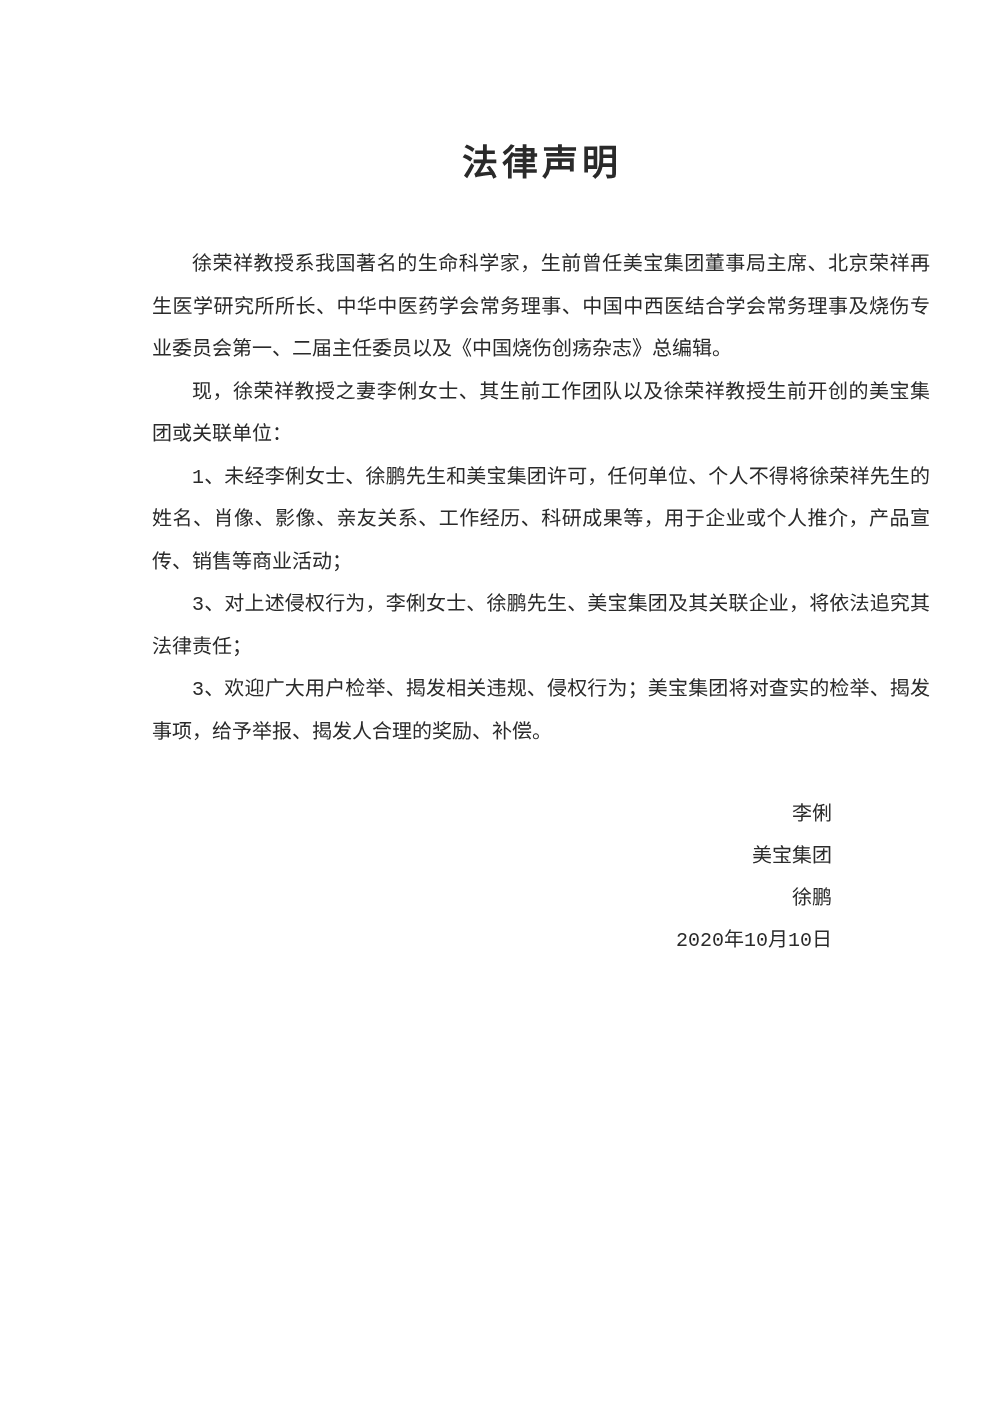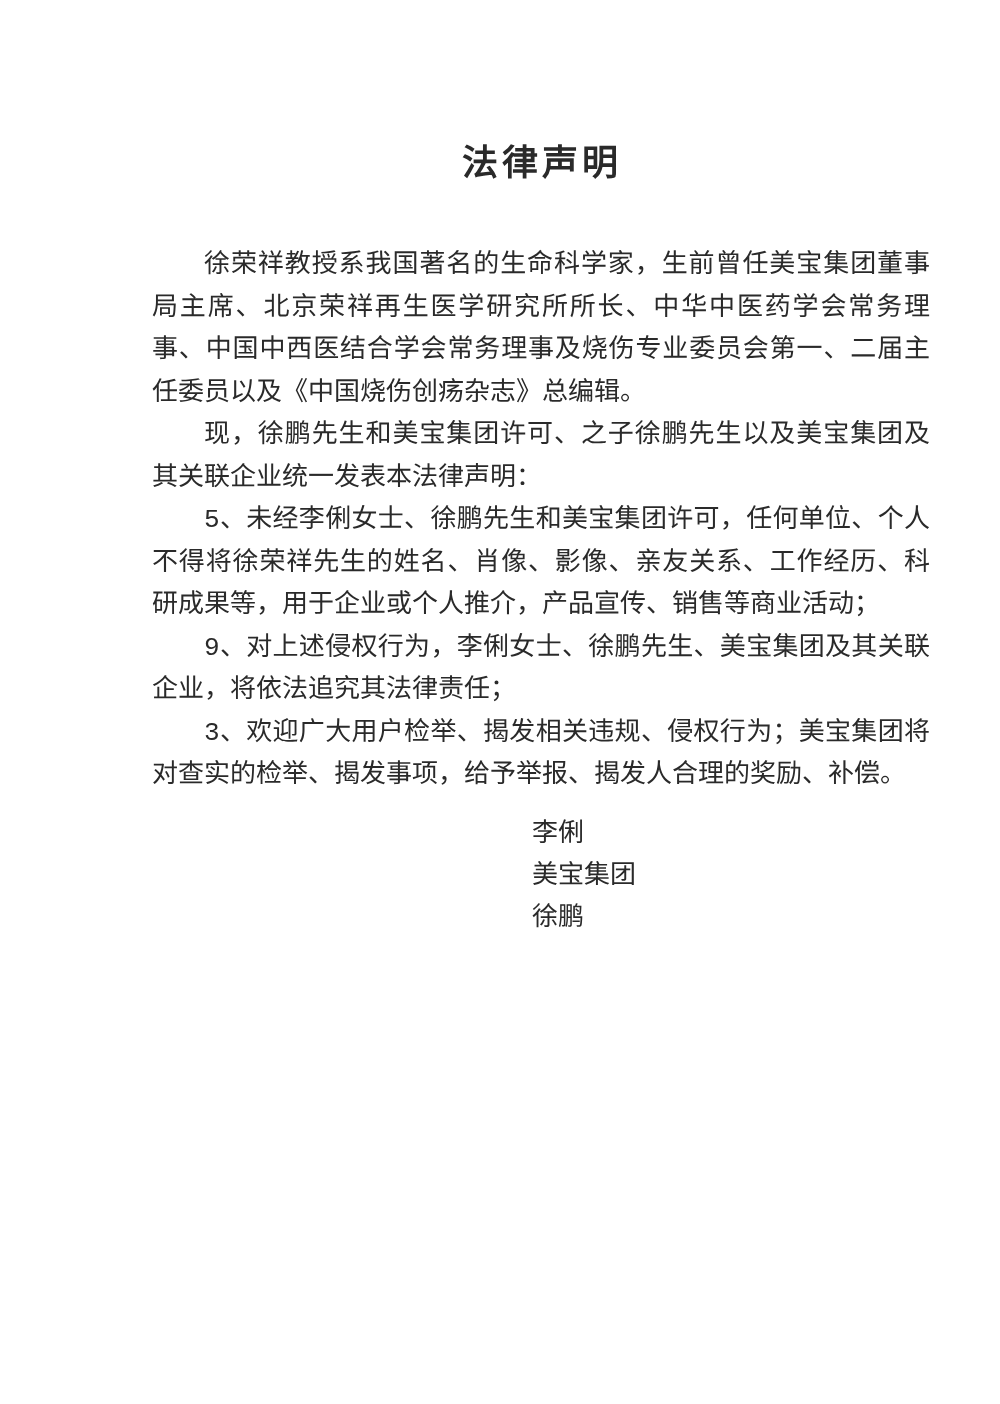--- a/index.html
+++ b/index.html
@@ -21,62 +21,63 @@
     padding-top: 142px;
     text-align: center;
     font-size: 36px;
     line-height: 48px;
     font-weight: 600;
     letter-spacing: 4px;
   }
   .content {
     width: 778px;
     margin: 54px 112px 0 110px;
-    font-size: 26px;
+    font-size: 20px;
     line-height: 42.5px;
     text-align: justify;
   }
   .content p {
     margin: 0;
     text-indent: 2em;
   }
   .signature {
-    margin-top: 16px;
+    margin-top: 40px;
     margin-left: 380px;
     width: 300px;
-    text-align: left;
+    text-align: right;
     text-indent: 0;
   }
   .signature div {
     line-height: 42px;
   }
 </style>
 </head>
 <body>
 
 <div class="page">
 
   <div class="doc-title">法律声明</div>
 
   <div class="content">
 
     <p>徐荣祥教授系我国著名的生命科学家，生前曾任美宝集团董事局主席、北京荣祥再生医学研究所所长、中华中医药学会常务理事、中国中西医结合学会常务理事及烧伤专业委员会第一、二届主任委员以及《中国烧伤创疡杂志》总编辑。</p>
 
 
-    <p>现，徐鹏先生和美宝集团许可、之子徐鹏先生以及美宝集团及其关联企业统一发表本法律声明：</p>
+    <p>现，徐荣祥教授之妻李俐女士、其生前工作团队以及徐荣祥教授生前开创的美宝集团或关联单位：</p>
 
-    <p>5、未经李俐女士、徐鹏先生和美宝集团许可，任何单位、个人不得将徐荣祥先生的姓名、肖像、影像、亲友关系、工作经历、科研成果等，用于企业或个人推介，产品宣传、销售等商业活动；</p>
+    <p>1、未经李俐女士、徐鹏先生和美宝集团许可，任何单位、个人不得将徐荣祥先生的姓名、肖像、影像、亲友关系、工作经历、科研成果等，用于企业或个人推介，产品宣传、销售等商业活动；</p>
 
 
-    <p>9、对上述侵权行为，李俐女士、徐鹏先生、美宝集团及其关联企业，将依法追究其法律责任；</p>
+    <p>3、对上述侵权行为，李俐女士、徐鹏先生、美宝集团及其关联企业，将依法追究其法律责任；</p>
 
     <p>3、欢迎广大用户检举、揭发相关违规、侵权行为；美宝集团将对查实的检举、揭发事项，给予举报、揭发人合理的奖励、补偿。</p>
 
 
     <div class="signature">
       <div>李俐</div>
       <div>美宝集团</div>
       <div>徐鹏</div>
+      <div>2020年10月10日</div>
     </div>
 
   </div>
 
 </div>
 
 </body></html>

